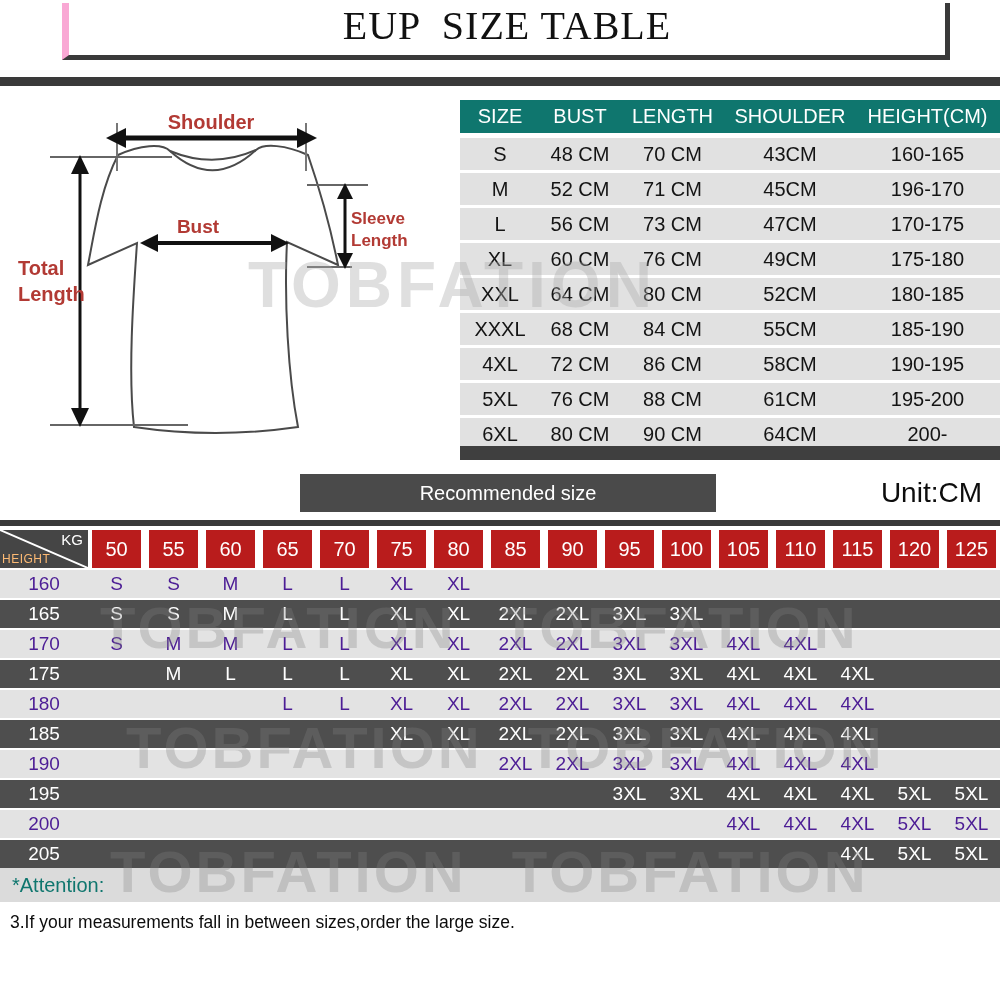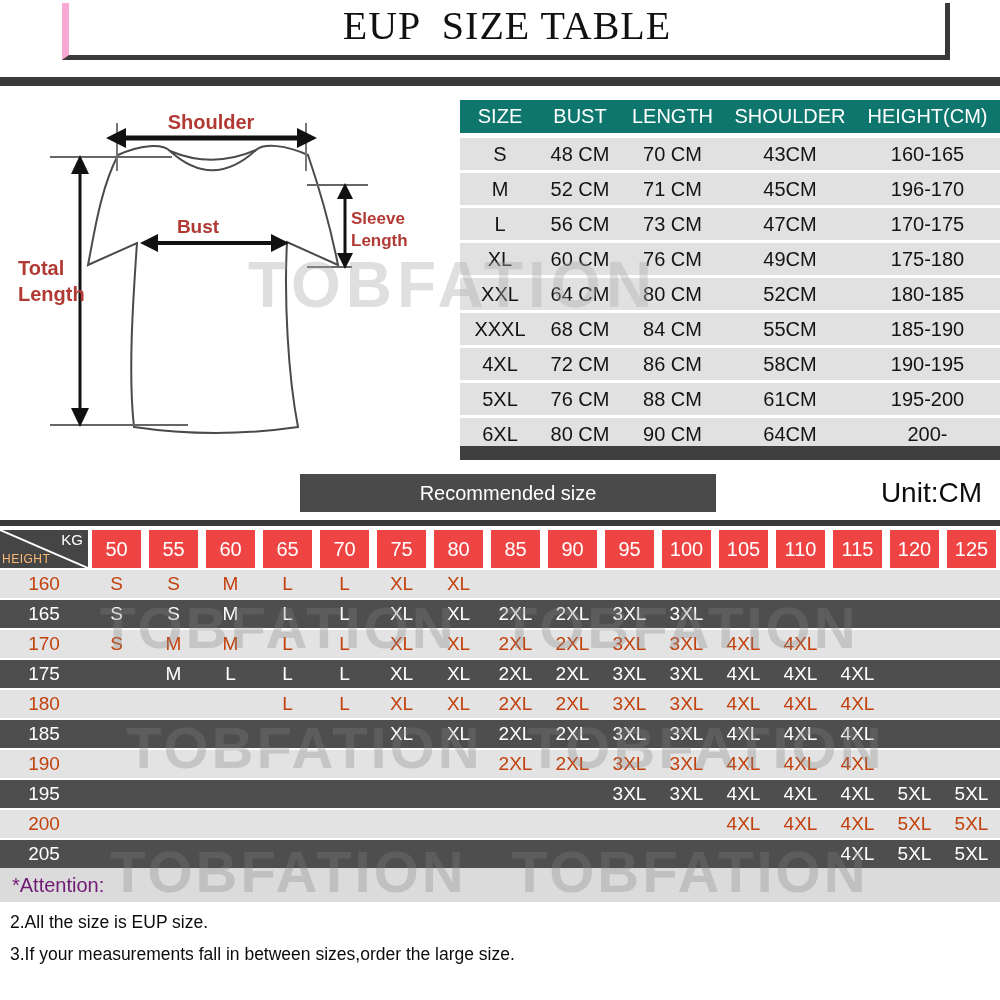--- a/index.html
+++ b/index.html
@@ -41,34 +41,34 @@
   .mid-bar { position:absolute; left:0; top:520px; width:1000px; height:6px; background:#3a3a3a; }
 
   
   #matrix { position:absolute; left:0; top:530px; width:1000px; }
   .mx-header { display:flex; height:38px; margin-bottom:2px; }
   .mx-corner { position:relative; width:88px; height:38px; background:#454545; flex:none; }
   .mx-corner svg { position:absolute; left:0; top:0; }
   .mx-corner .kg { position:absolute; right:5px; top:1px; color:#fff; font-size:15px; }
   .mx-corner .hgt { position:absolute; left:2px; bottom:2px; color:#fdba74; font-size:12px; letter-spacing:.5px; }
   .mx-wslot { width:57px; flex:none; }
-  .mx-wbox { margin:0 4px; height:38px; background:#ef4444; color:#fff;
+  .mx-wbox { margin:0 4px; height:38px; background:#b91c1c; color:#fff;
              text-align:center; line-height:38px; font-size:20px; }
   .mx-row { display:flex; height:30px; box-sizing:border-box; border-bottom:2px solid #fff;
             align-items:center; }
-  .mx-row.light { background:#e3e3e3; color:#c2410c; }
+  .mx-row.light { background:#e3e3e3; color:#4c1d95; }
   .mx-row.dark  { background:#4e4e4e; color:#ffffff; }
   .mx-hcell { width:88px; flex:none; text-align:center; font-size:19px; }
   .mx-cell  { width:57px; flex:none; text-align:center; font-size:19px; }
 
   
   #attention-band {
     position:absolute; left:0; top:868px; width:1000px; height:34px; background:#dbdbdb;
   }
-  #attention-heading { margin:0; padding:6px 0 0 12px; color:#701a75; font-size:20px; }
+  #attention-heading { margin:0; padding:6px 0 0 12px; color:#0f766e; font-size:20px; }
   #notes { position:absolute; left:10px; top:906px; width:980px; }
   .note-line { font-size:17.5px; color:#0c0c0c; line-height:32px; }
 
   
   .wm {
     position:absolute; pointer-events:none; white-space:nowrap; z-index:5;
     font-weight:bold; color:rgba(130,130,130,0.30); letter-spacing:3px;
   }
   .wm1 { left:248px; top:248px; font-size:64px; color:rgba(170,170,170,0.38); letter-spacing:5px; }
   .wm2 { left:100px; top:594px; font-size:58px; word-spacing:26px; }
@@ -456,21 +456,20 @@
           <div class="mx-cell">5XL</div>
           <div class="mx-cell">5XL</div>
         </div>
       </div>
   </div>
 
   <div id="attention-band">
     <p id="attention-heading">*Attention:</p>
   </div>
   <div id="notes">
-      <div class="note-line">2.All the size is EUP size.</div>
       <div class="note-line">3.If your measurements fall in between sizes,order the large size.</div>
     </div>
 
   <div class="wm wm1">TOBFATION</div>
   <div class="wm wm2">TOBFATION TOBFATION</div>
   <div class="wm wm3">TOBFATION TOBFATION</div>
   <div class="wm wm4">TOBFATION TOBFATION</div>
 
 </div>
 

